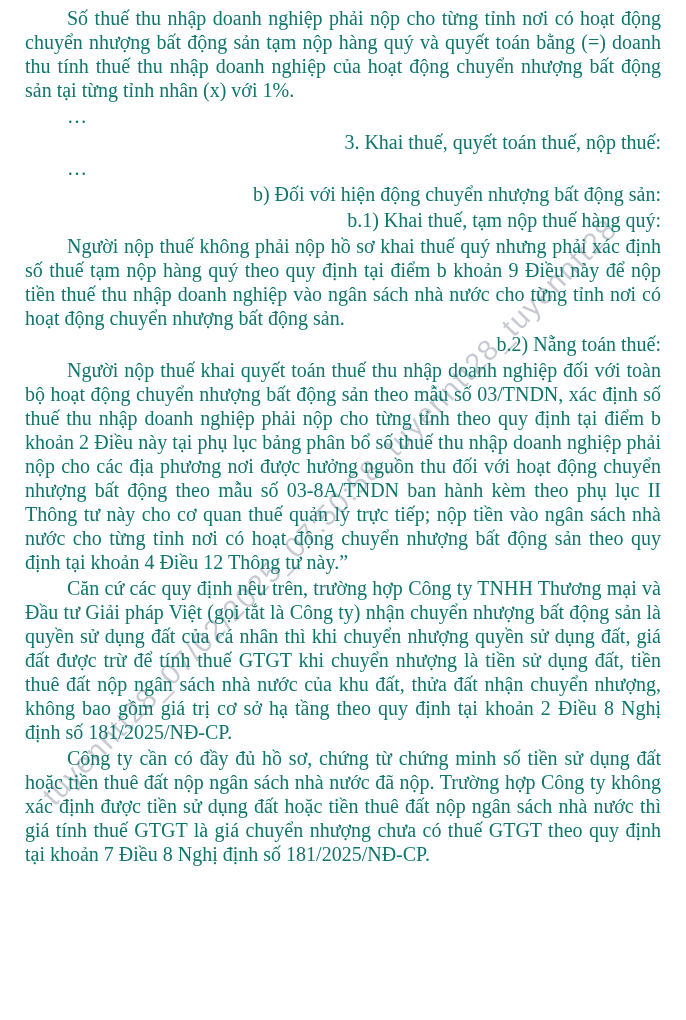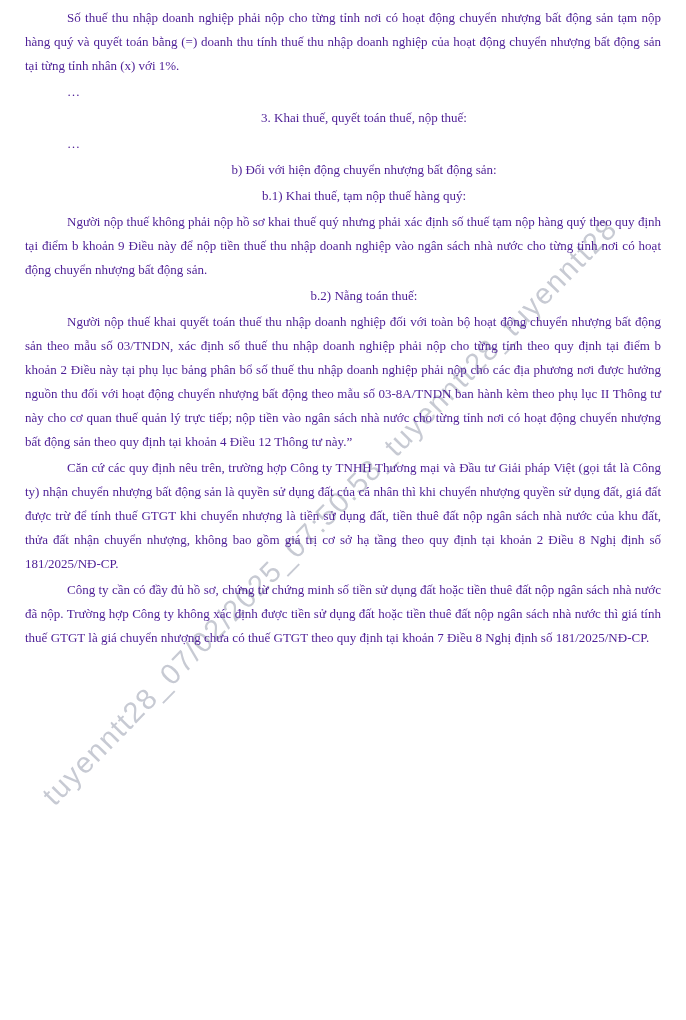--- a/index.html
+++ b/index.html
@@ -21,34 +21,34 @@
     font-size: 29px;
     letter-spacing: 1.5px;
     z-index: 0;
     pointer-events: none;
     user-select: none;
   }
   .doc {
     position: relative;
     z-index: 1;
     padding: 6px 25px 0 25px;
-    color: #4c1d95;
-    font-size: 13px;
+    color: #0f766e;
+    font-size: 20px;
     line-height: 24px;
     text-align: justify;
   }
   .doc p {
     margin: 0 0 2px 0;
     text-indent: 42px;
   }
   .doc p.ellipsis {
     text-align: left;
   }
   .doc p.heading, .doc p.subheading {
-    text-align: center;
+    text-align: right;
   }
 </style>
 </head>
 <body>
 
 <div class="page">
   <div class="watermark" style="color: rgb(199, 202, 211);">tuyenntt28_07/02/2025_07:50:58_tuyenntt28_tuyenntt28</div>
   <div class="doc">
       <p class="para body">Số thuế thu nhập doanh nghiệp phải nộp cho từng tỉnh nơi có hoạt động chuyển nhượng bất động sản tạm nộp hàng quý và quyết toán bằng (=) doanh thu tính thuế thu nhập doanh nghiệp của hoạt động chuyển nhượng bất động sản tại từng tỉnh nhân (x) với 1%.</p>
       <p class="para ellipsis">…</p>

